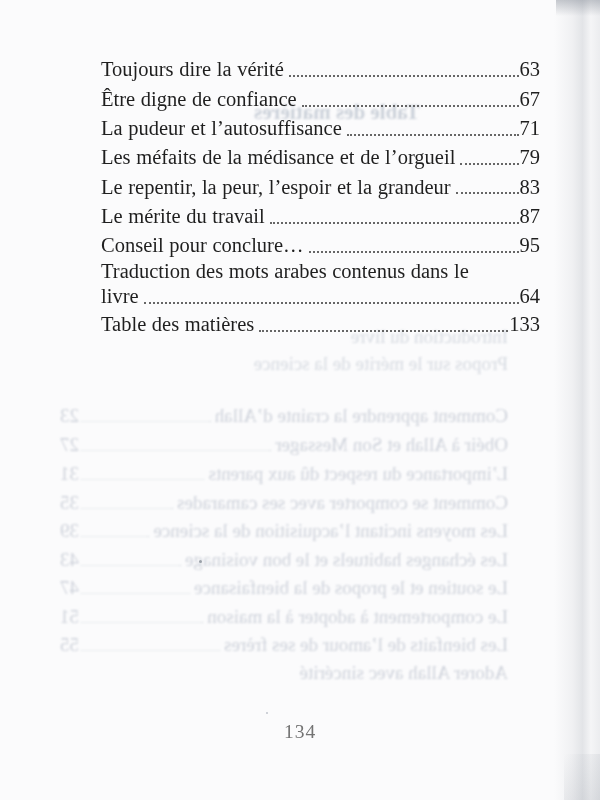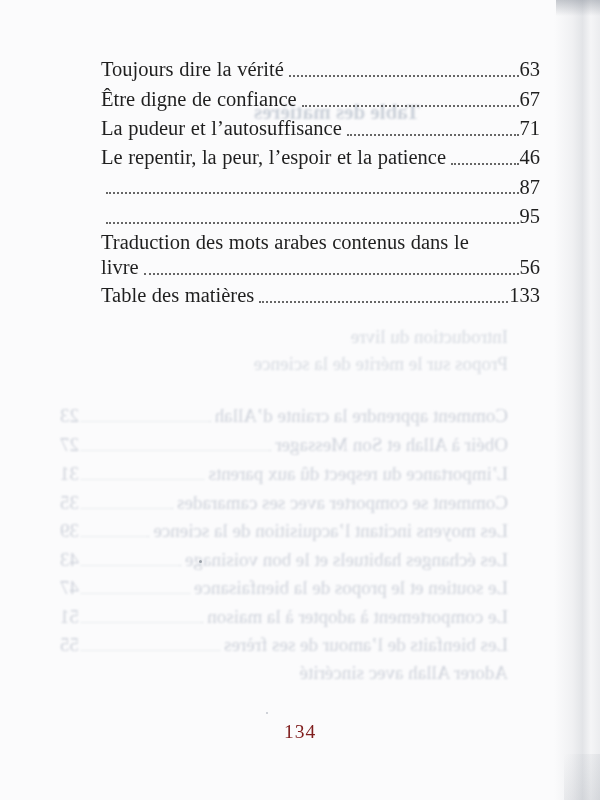--- a/index.html
+++ b/index.html
@@ -68,21 +68,21 @@
   .corner-br{
     position:absolute;bottom:0;right:0;width:36px;height:46px;
     background:linear-gradient(to top left,rgba(120,128,140,0.20),rgba(120,128,140,0));
   }
   .speck{position:absolute;border-radius:50%;}
   .speck-1{left:199px;top:560px;width:3px;height:3px;background:#9aa0a8;}
   .speck-2{left:266px;top:712px;width:2px;height:2px;background:#c0c5cc;}
   
   .folio{
     position:absolute;left:0;right:0;top:721px;
-    text-align:center;font-size:19.5px;letter-spacing:1px;color:#7f1d1d;
+    text-align:center;font-size:19.5px;letter-spacing:1px;color:#737373;
   }
 </style>
 </head>
 <body>
 
 <div class="page">
 
   <div class="ghost-layer">
     <div class="ghost-heading">Table des matières</div>
 
@@ -149,39 +149,46 @@
         <span>Être digne de confiance</span>
         <span class="dots"></span>
         <span class="pnum">67</span>
       </div>
     <div class="toc-row">
         <span>La pudeur et l’autosuffisance</span>
         <span class="dots"></span>
         <span class="pnum">71</span>
       </div>
     <div class="toc-row">
-        <span>Le repentir, la peur, l’espoir et la patience</span>
-        <span class="dots"></span>
-        <span class="pnum">46</span>
-      </div>
-    <div class="toc-row">
+        <span>Les méfaits de la médisance et de l’orgueil</span>
+        <span class="dots"></span>
+        <span class="pnum">79</span>
+      </div>
+    <div class="toc-row">
+        <span>Le repentir, la peur, l’espoir et la grandeur</span>
+        <span class="dots"></span>
+        <span class="pnum">83</span>
+      </div>
+    <div class="toc-row">
+        <span>Le mérite du travail</span>
         <span class="dots"></span>
         <span class="pnum">87</span>
       </div>
     <div class="toc-row">
+        <span>Conseil pour conclure…</span>
         <span class="dots"></span>
         <span class="pnum">95</span>
       </div>
     <div class="toc-row wrap-first">
         <span>Traduction des mots arabes contenus dans le</span>
       </div>
     <div class="toc-row wrap-second">
         <span>livre</span>
         <span class="dots"></span>
-        <span class="pnum">56</span>
+        <span class="pnum">64</span>
       </div>
     <div class="toc-row last">
         <span>Table des matières</span>
         <span class="dots"></span>
         <span class="pnum">133</span>
       </div>
   </div>
 
   <div class="folio">134</div>
 

